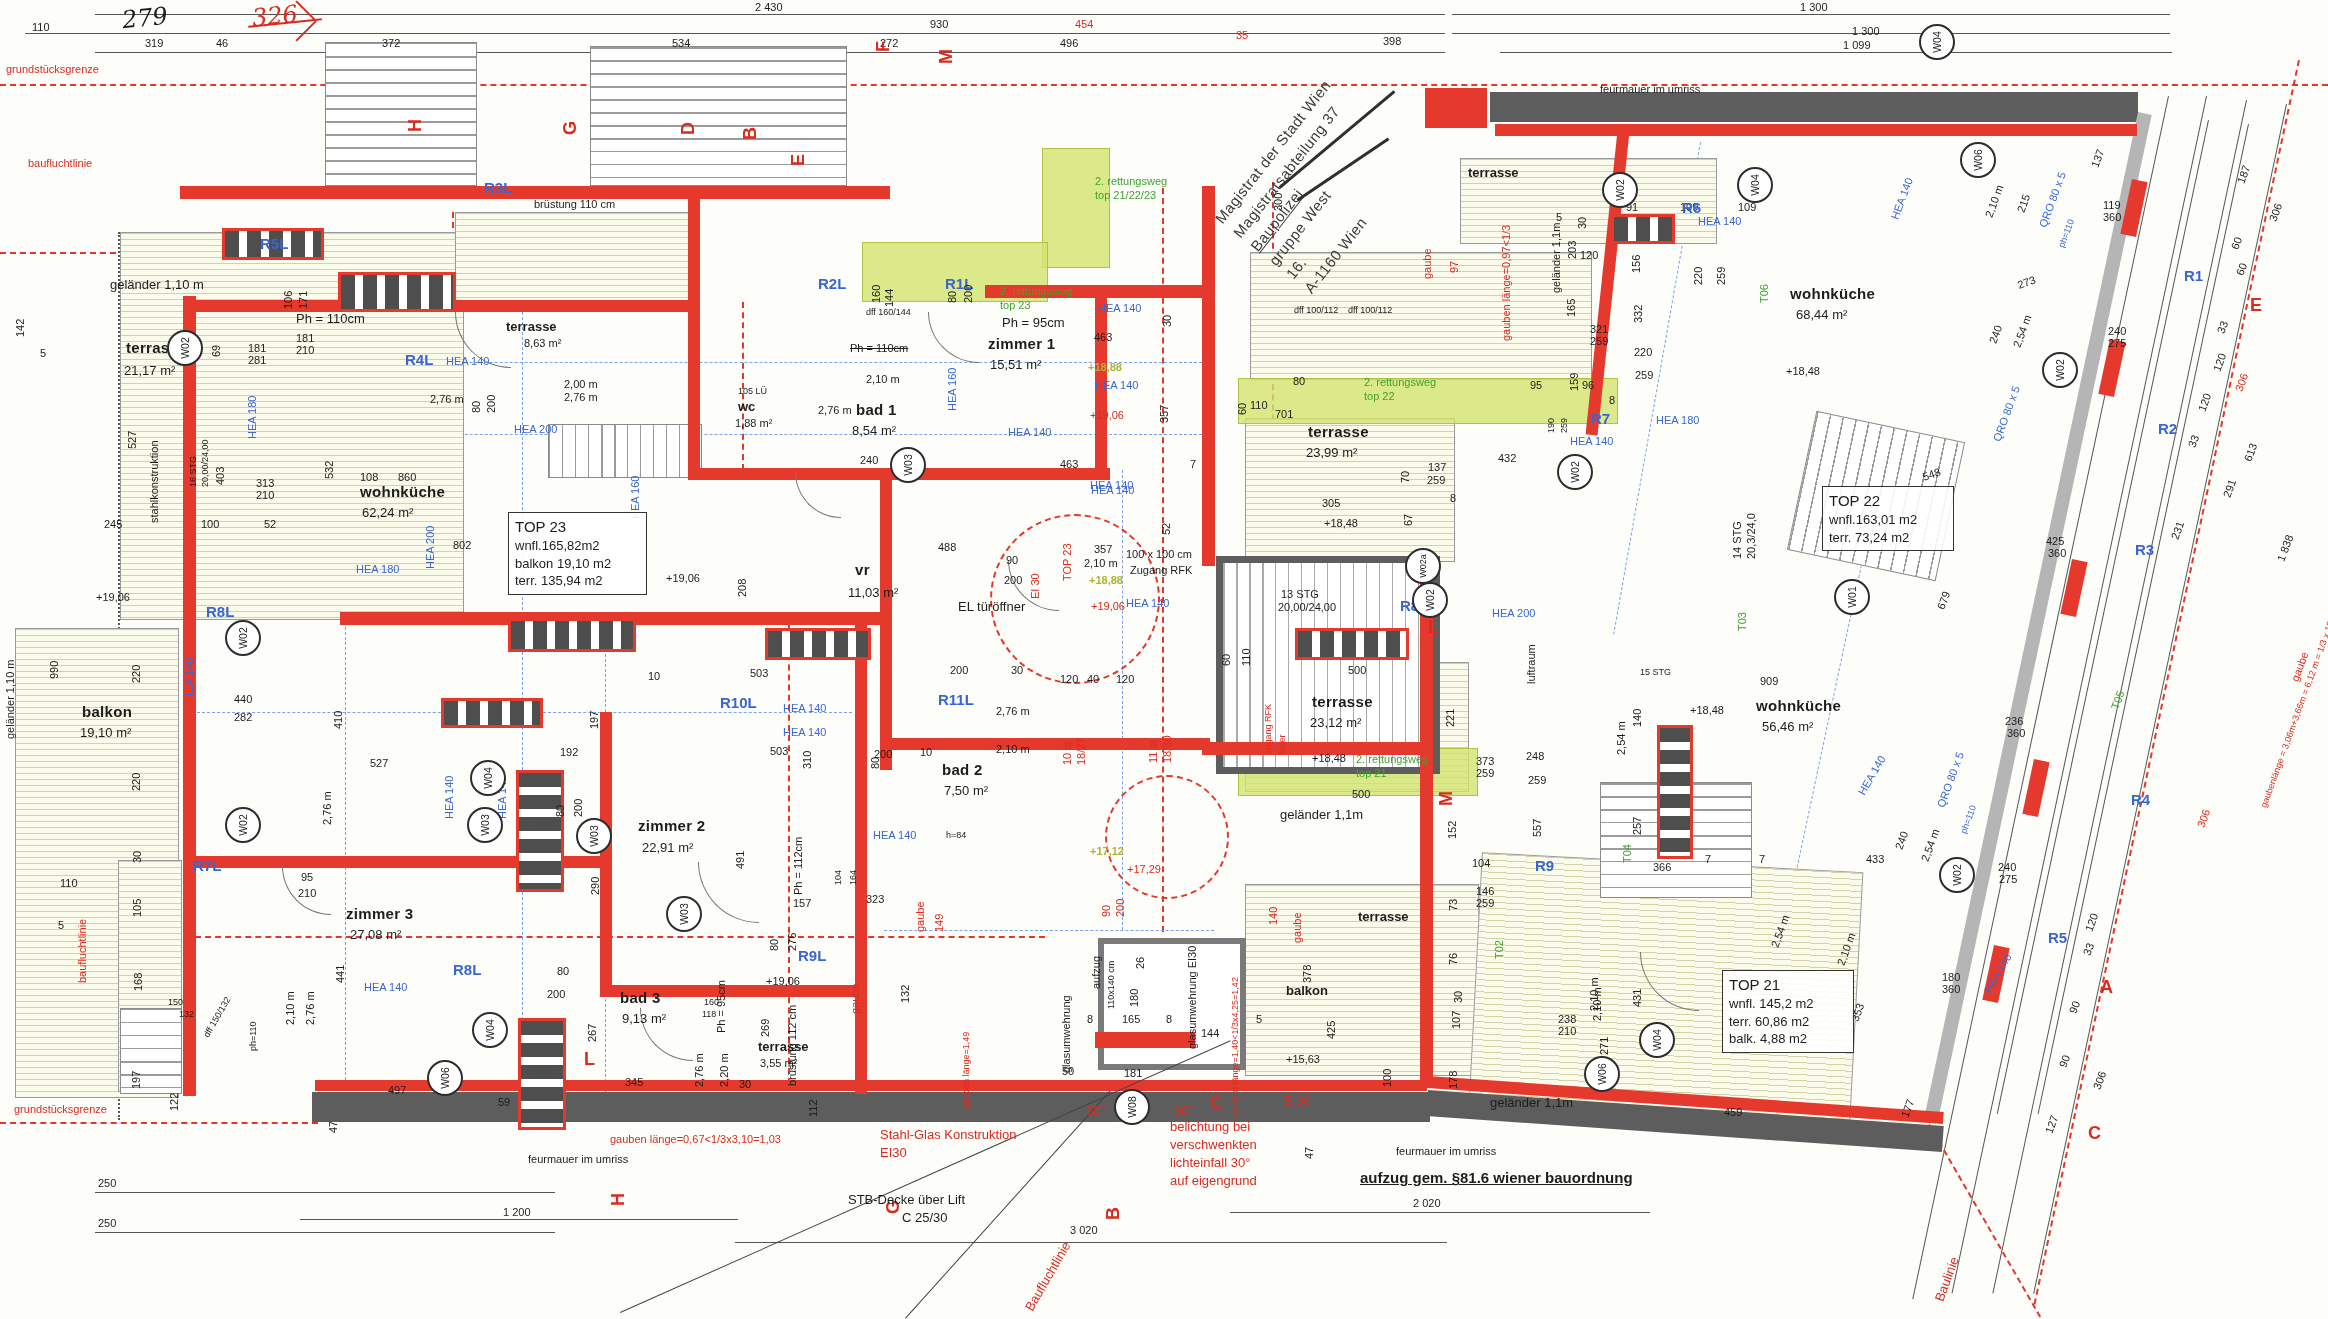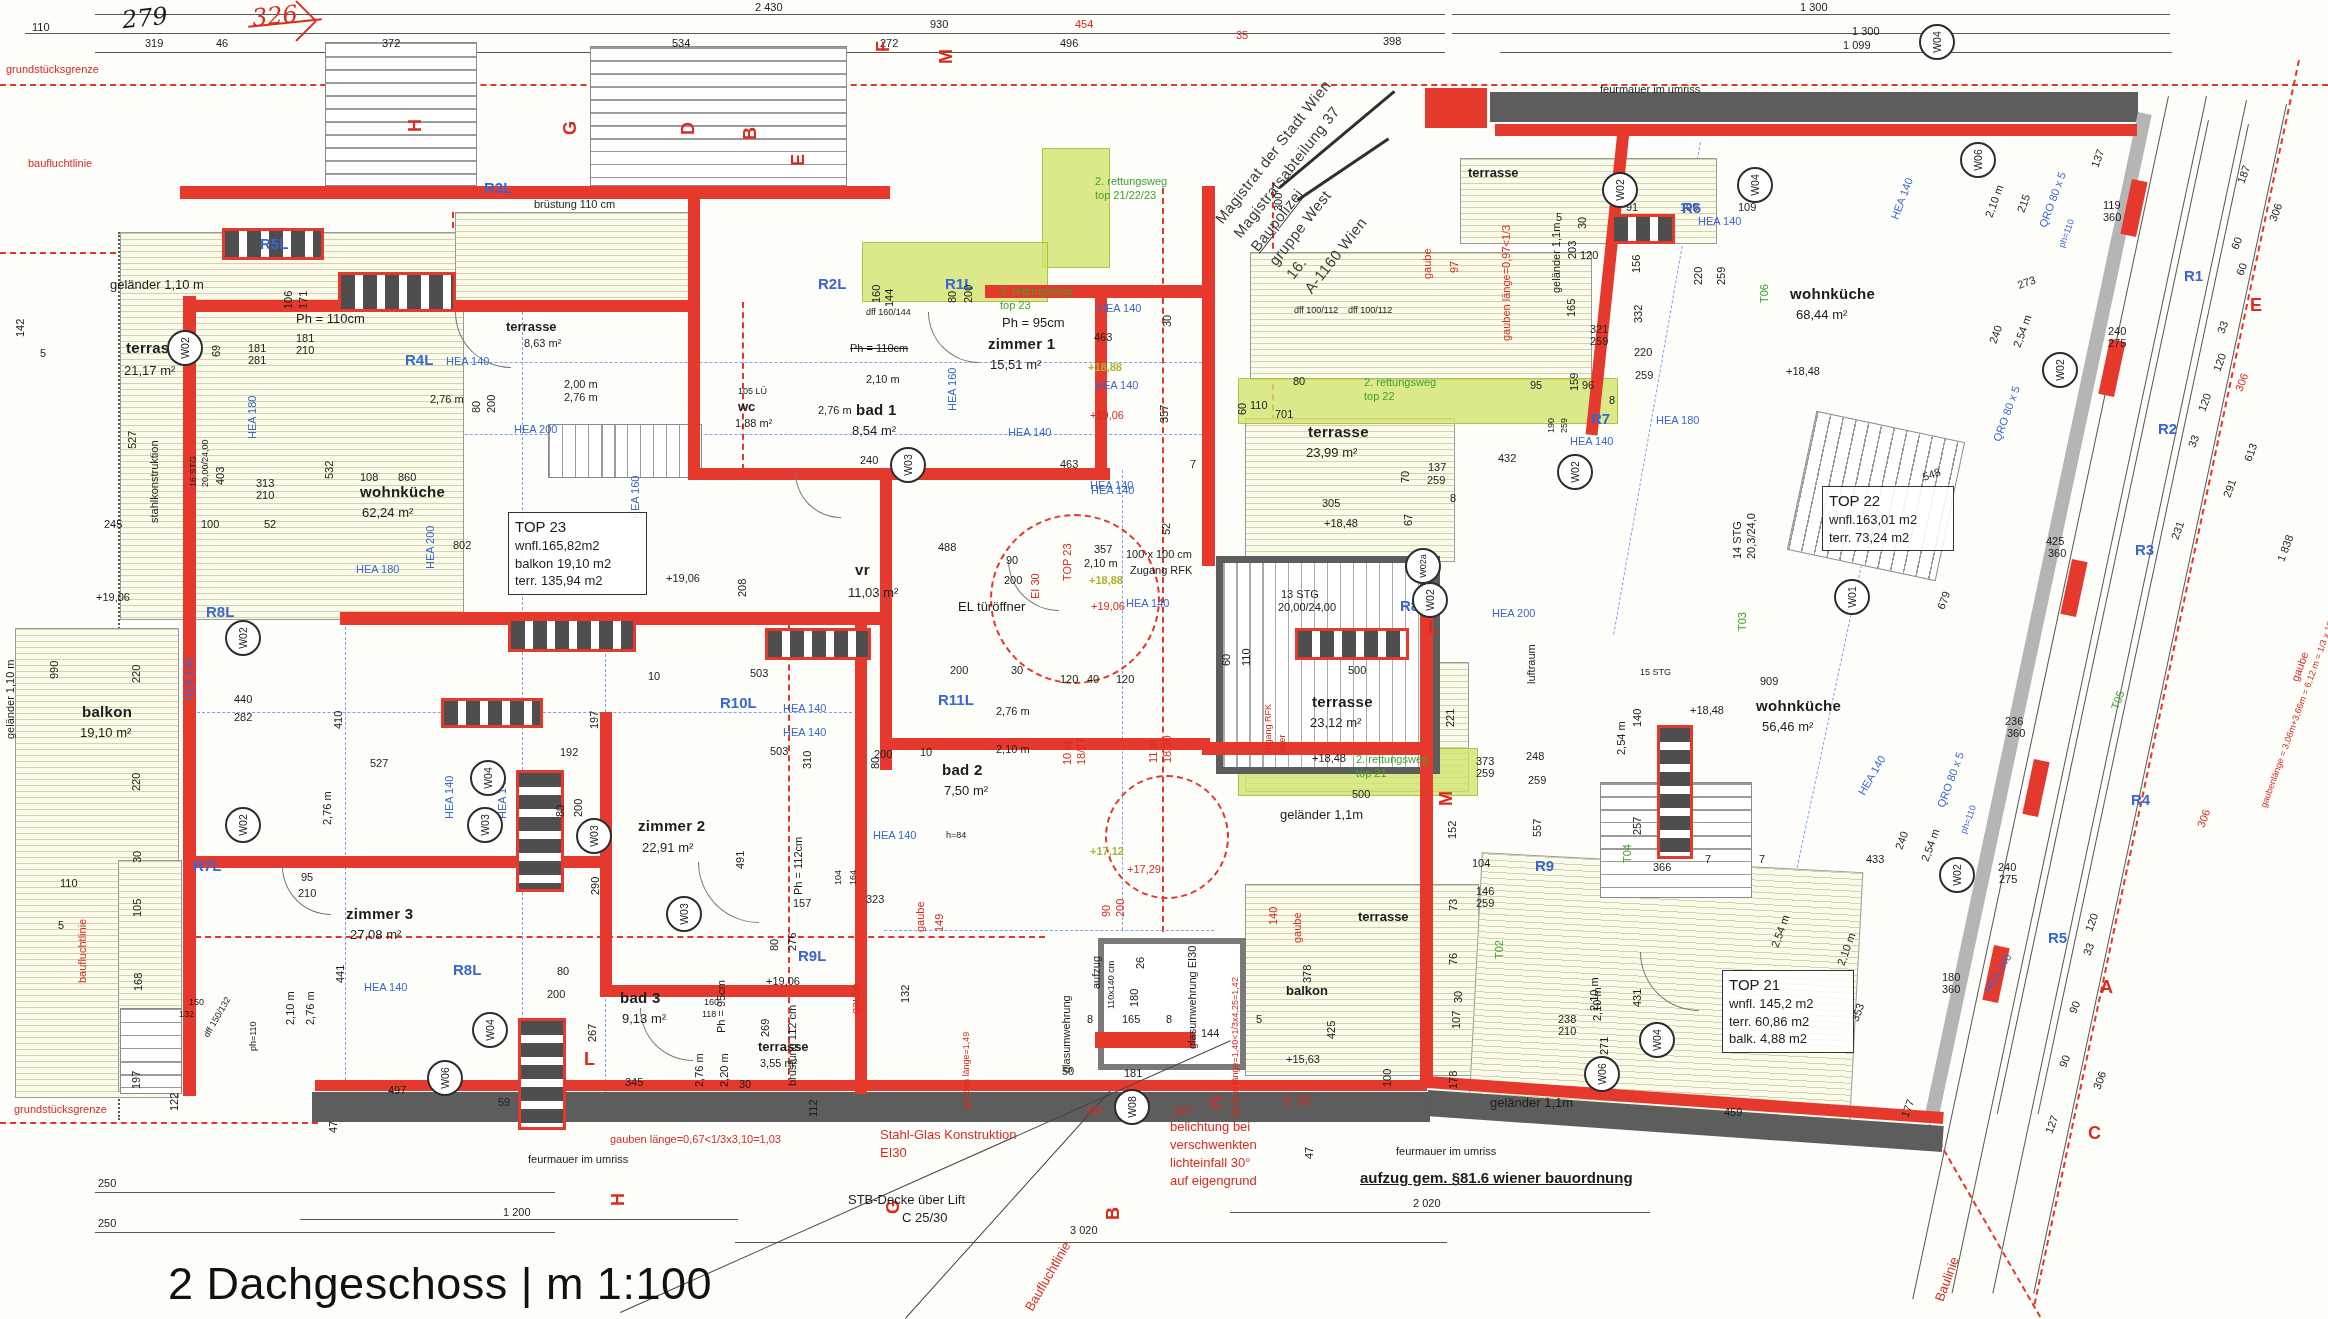--- a/index.html
+++ b/index.html
@@ -394,21 +394,21 @@
 <i class="L b16 blue" style="left:453px;top:962px">R8L</i>
 <i class="L blue" style="left:364px;top:982px">HEA 140</i>
 <i class="L v" style="left:346px;top:972px">441</i>
 
 <i class="L" style="left:301px;top:872px">95</i>
 <i class="L" style="left:298px;top:888px">210</i>
 <i class="L v" style="left:296px;top:1014px">2,10 m</i>
 <i class="L v" style="left:316px;top:1014px">2,76 m</i>
 <i class="L r60 s9" style="left:210px;top:1030px">dff 150/132</i>
 <i class="L v s9" style="left:258px;top:1042px">ph=110</i>
-<i class="L s9" style="left:189px;top:998px">150</i>
+<i class="L s9" style="left:168px;top:998px">150</i>
 <i class="L s9" style="left:179px;top:1010px">132</i>
 <i class="L v" style="left:144px;top:980px">168</i>
 <i class="L v" style="left:142px;top:1078px">197</i>
 
 <i class="L v" style="left:180px;top:1100px">122</i>
 <i class="L" style="left:60px;top:878px">110</i>
 <i class="L v" style="left:143px;top:906px">105</i>
 <i class="L" style="left:58px;top:920px">5</i>
 <i class="L red" style="left:14px;top:1104px">grundstücksgrenze</i>
 <i class="L" style="left:98px;top:1178px">250</i>
@@ -747,15 +747,14 @@
 <div class="tag" style="left:1557px;top:454px">W02</div>
 <div class="tag" style="left:1405px;top:548px;font-size:9px">W02a</div>
 <div class="tag" style="left:1412px;top:582px">W02</div>
 <div class="tag" style="left:1834px;top:579px">W01</div>
 <div class="tag" style="left:1960px;top:142px">W06</div>
 <div class="tag" style="left:2042px;top:352px">W02</div>
 <div class="tag" style="left:1939px;top:857px">W02</div>
 <div class="tag" style="left:1639px;top:1022px">W04</div>
 <div class="tag" style="left:1584px;top:1056px">W06</div>
 
-<span class="title" style="left:168px;top:1258px">2 Dachgeschoss | m 1:100</span>
 
 </div>
 
 </body></html>

